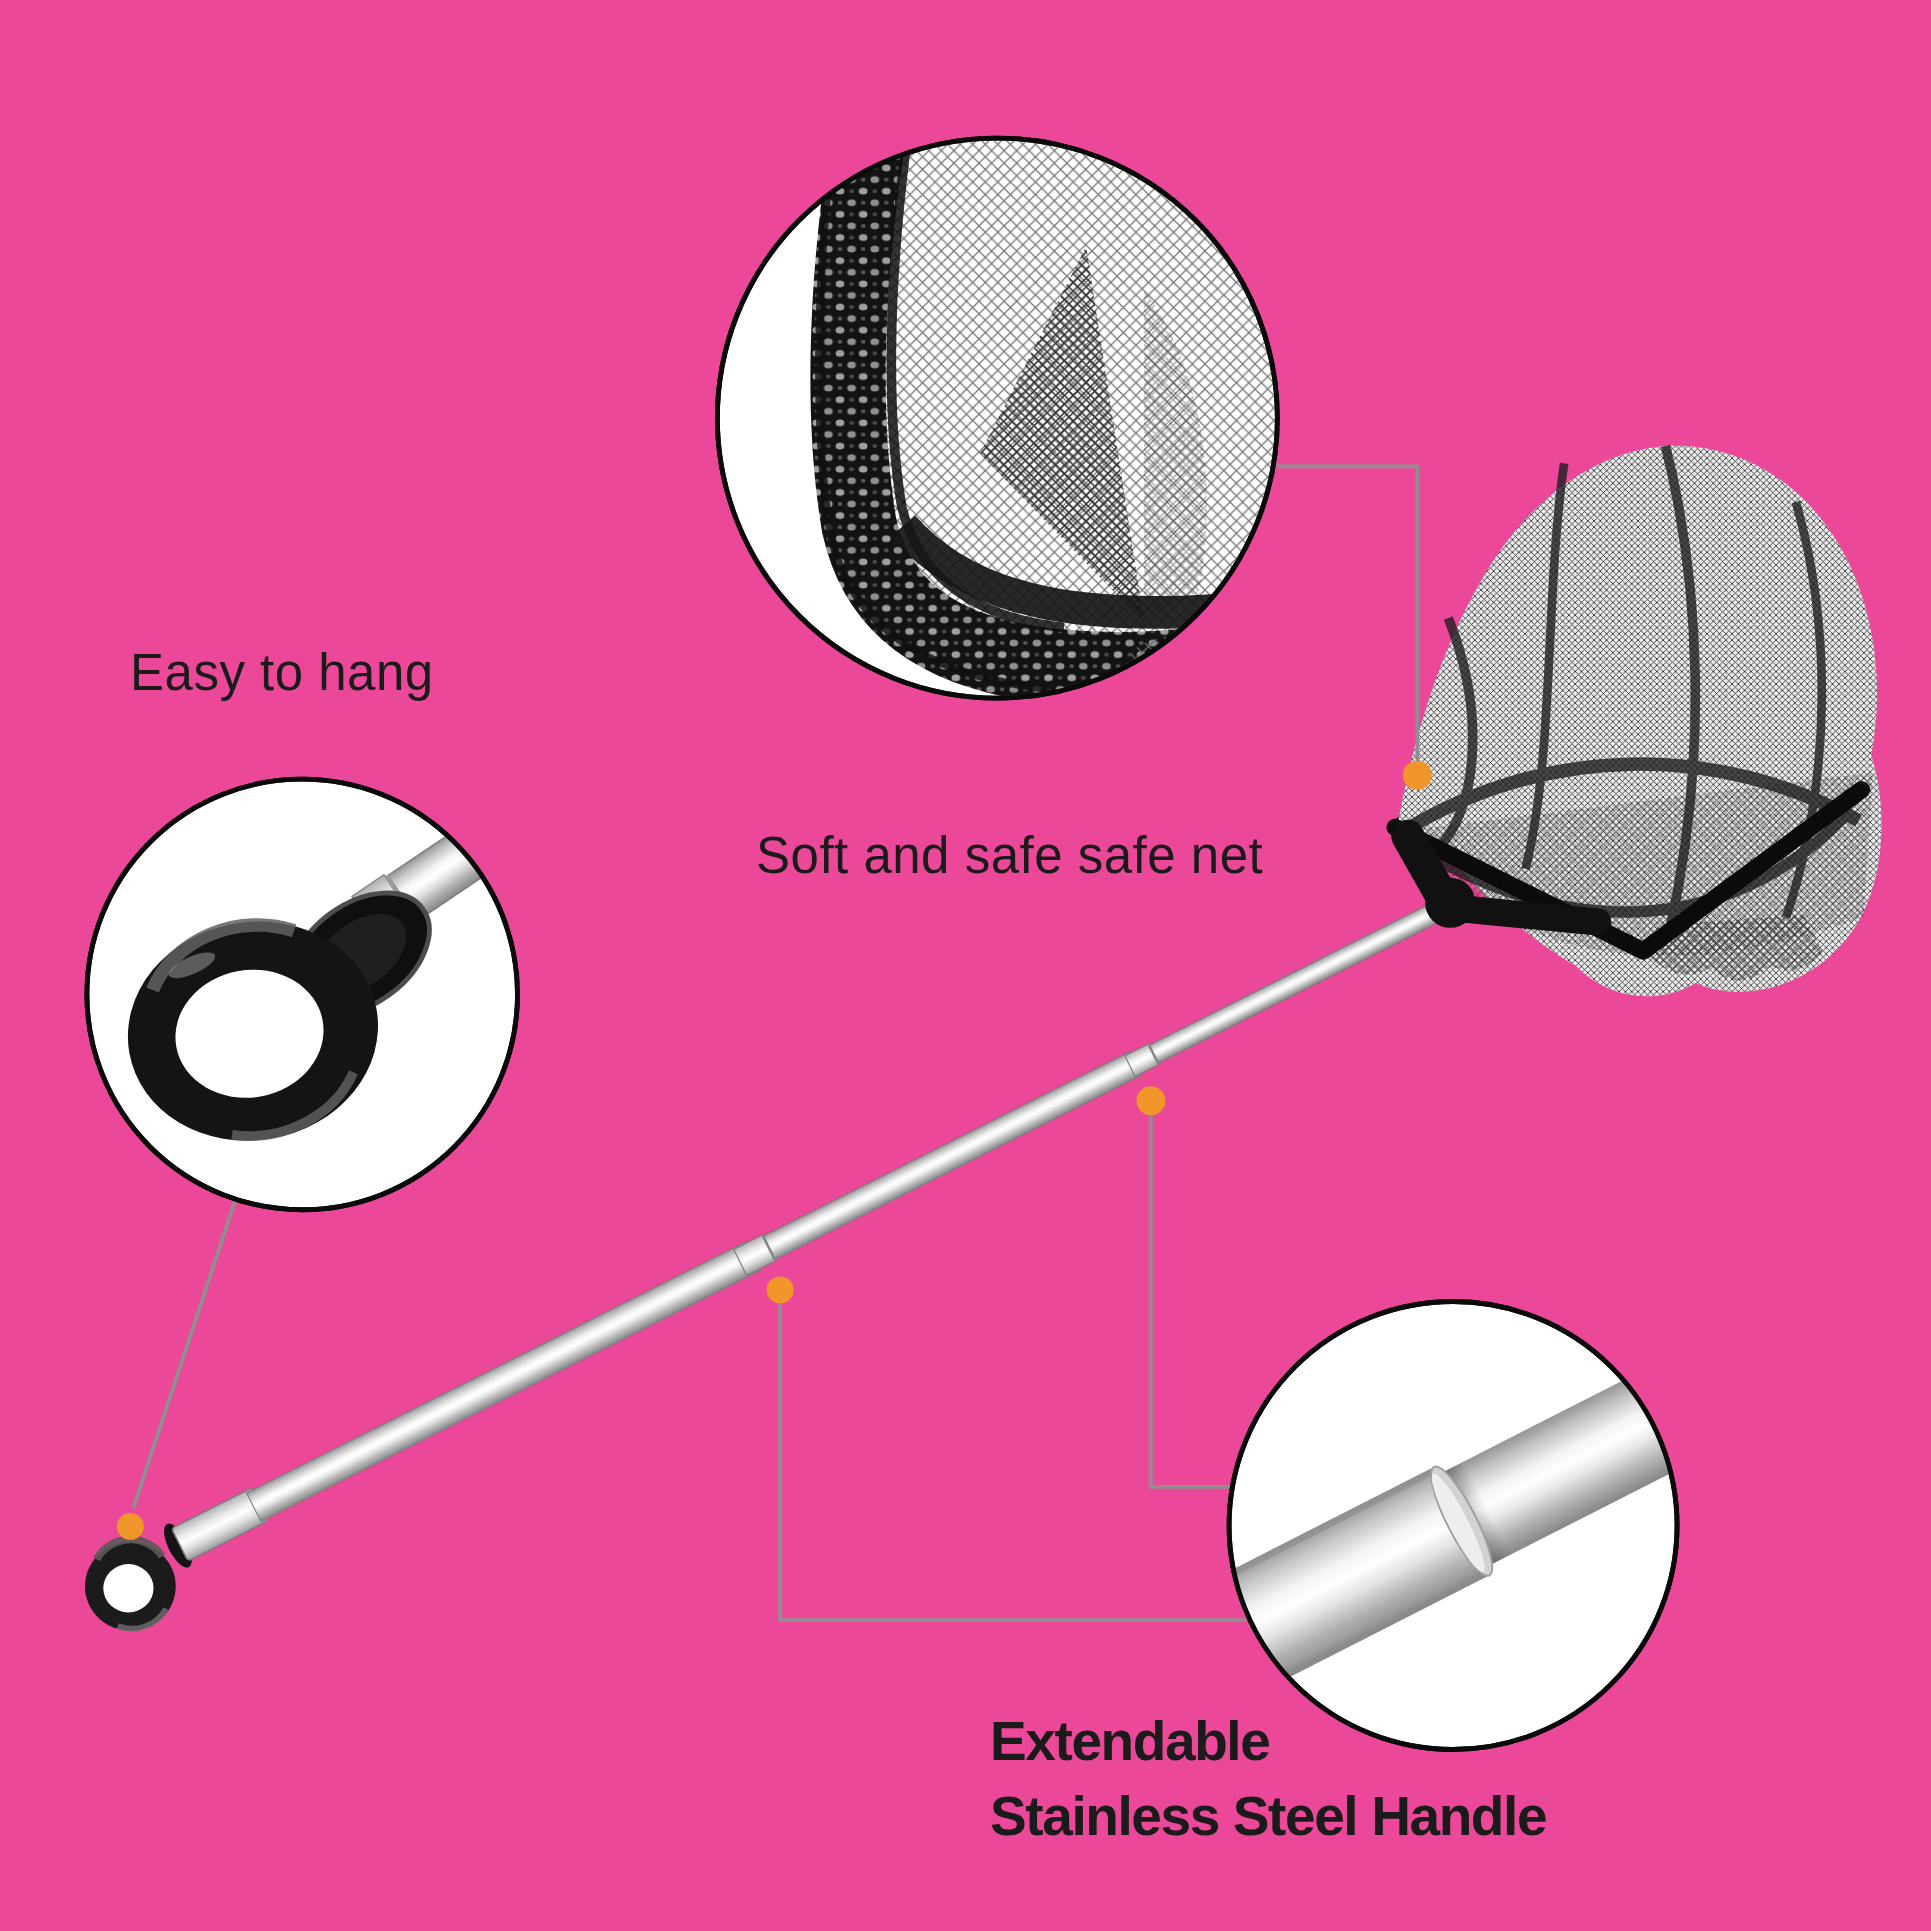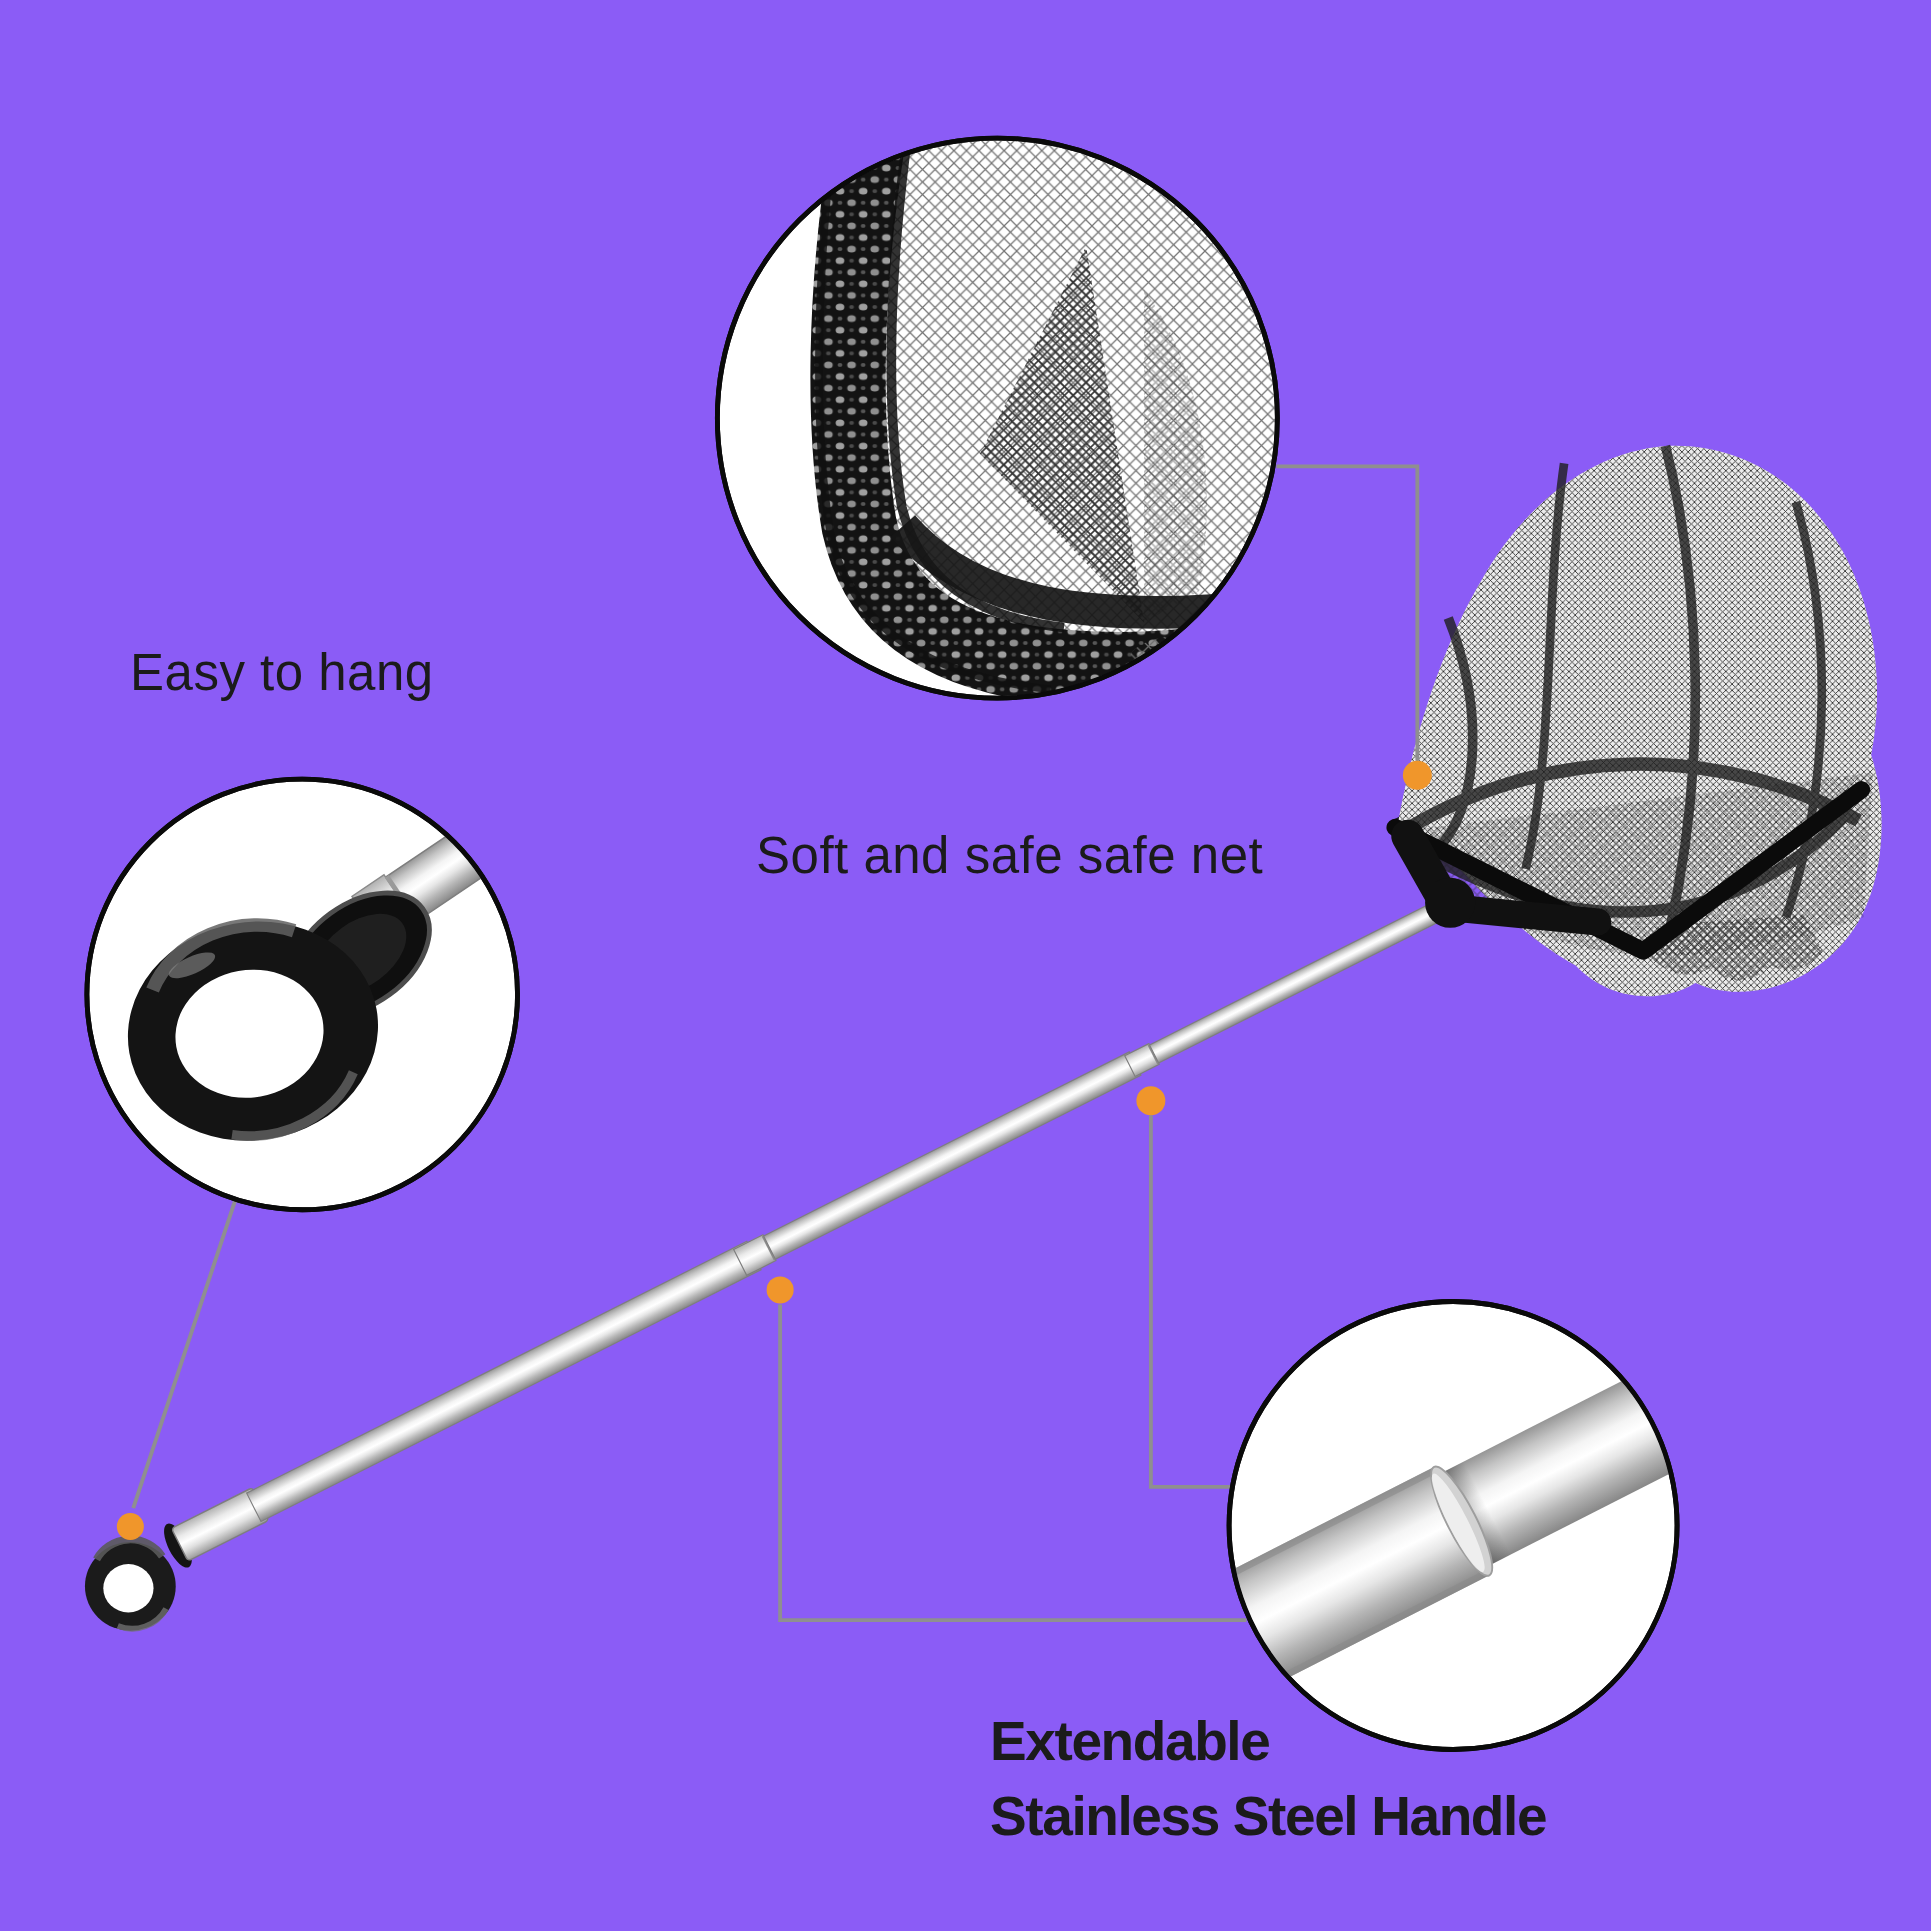--- a/index.html
+++ b/index.html
@@ -1,17 +1,17 @@
 <!DOCTYPE html>
 <html><head>
 <meta charset="utf-8">
 <style>
   html,body{margin:0;padding:0;background:#ffffff;}
   body{width:1931px;height:1931px;position:relative;font-family:"Liberation Sans",sans-serif;}
-  .stage{position:absolute;left:0;top:0;width:1931px;height:1931px;overflow:hidden;background:#8b5cf6;}
+  .stage{position:absolute;left:0;top:0;width:1931px;height:1931px;overflow:hidden;background:#ec4899;}
   .stage svg{position:absolute;left:0;top:0;}
   .label{position:absolute;color:#1b1b1b;white-space:nowrap;}
   .label-plain{font-size:51px;letter-spacing:0.5px;font-weight:400;}
   .label-strong{font-size:55px;font-weight:600;letter-spacing:-1.4px;font-family:"Liberation Sans",sans-serif;}
   #lbl-easy{left:130px;top:643px;}
   #lbl-soft{left:756px;top:826px;}
   #lbl-ext1{left:990px;top:1709px;}
   #lbl-ext2{left:990px;top:1784px;}
 </style>
 </head>

